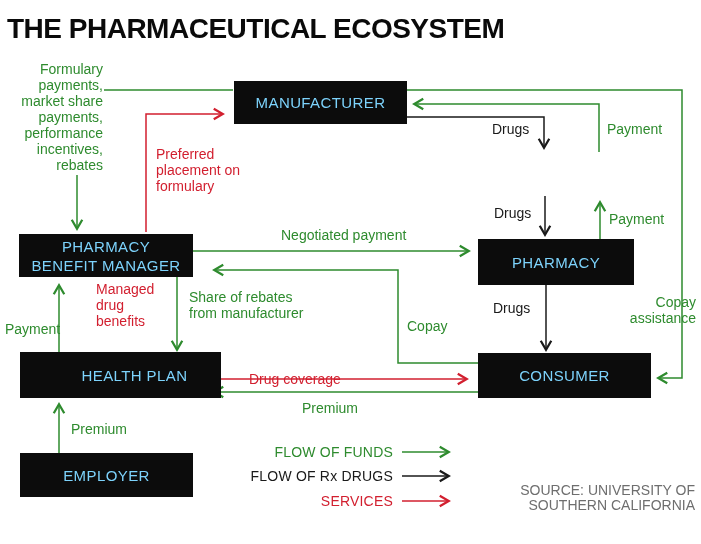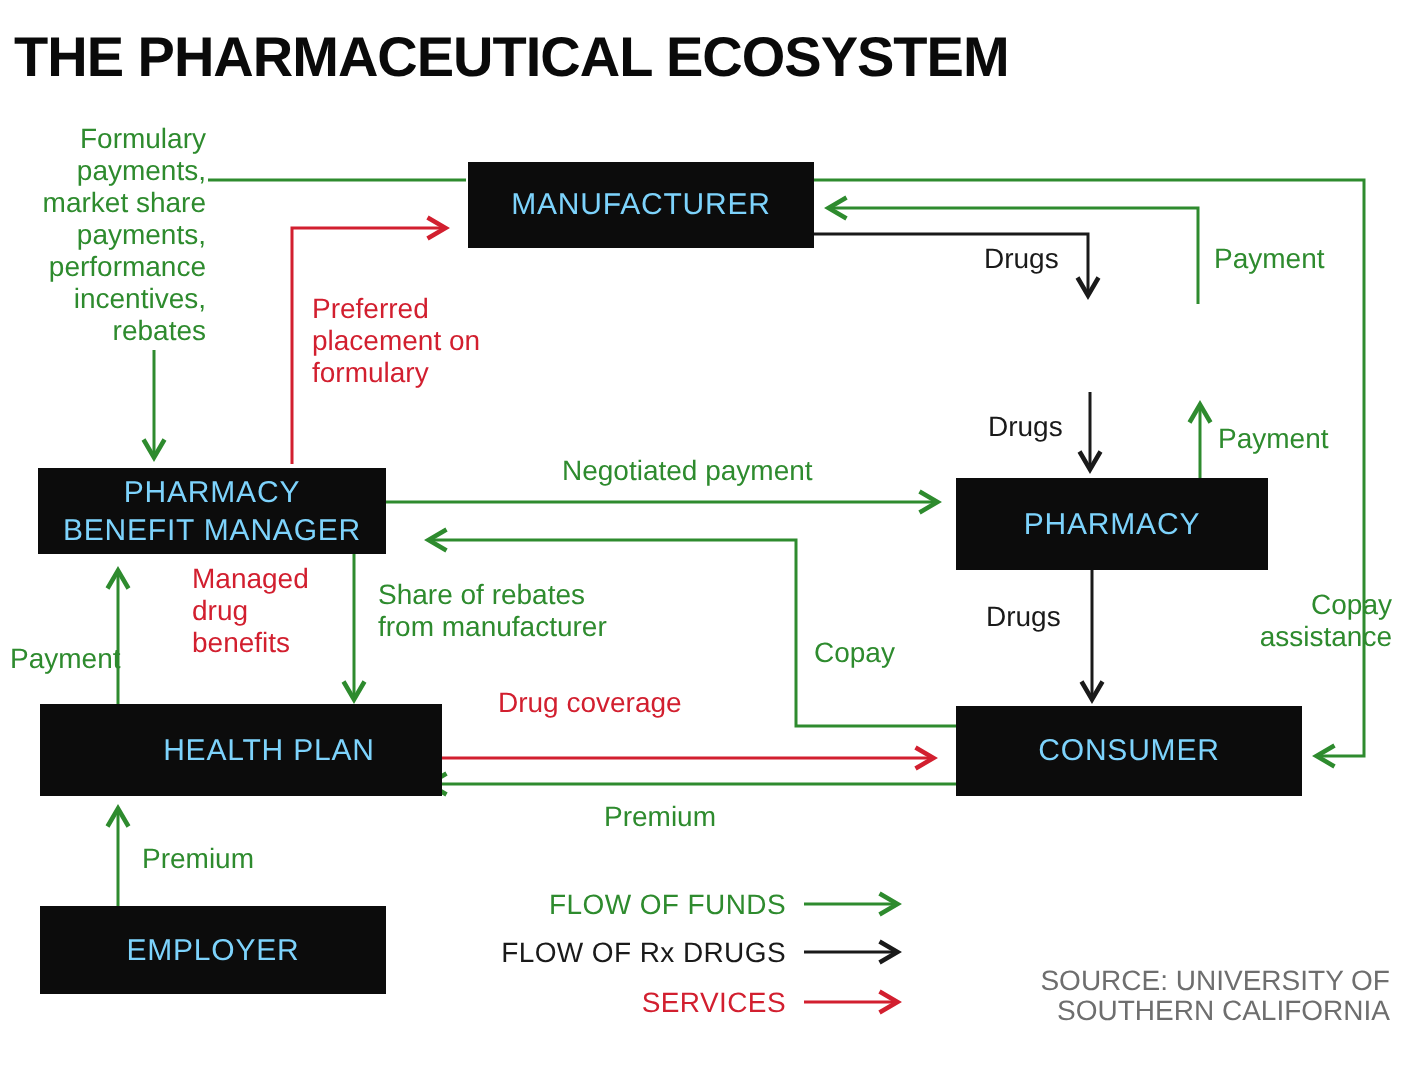--- a/index.html
+++ b/index.html
@@ -77,21 +77,21 @@
   <div class="lbl green" style="left:607px;top:121px;">Payment</div>
   <div class="lbl black" style="left:494px;top:205px;">Drugs</div>
   <div class="lbl green" style="left:609px;top:211px;">Payment</div>
   <div class="lbl green" style="left:281px;top:227px;">Negotiated payment</div>
   <div class="lbl red" style="left:96px;top:281px;width:72px;">Managed drug benefits</div>
   <div class="lbl green" style="left:189px;top:289px;width:130px;">Share of rebates from manufacturer</div>
   <div class="lbl green" style="left:5px;top:321px;">Payment</div>
   <div class="lbl green" style="left:407px;top:318px;">Copay</div>
   <div class="lbl green ra" style="left:614px;top:294px;width:82px;">Copay assistance</div>
   <div class="lbl black" style="left:493px;top:300px;">Drugs</div>
-  <div class="lbl red" style="left:249px;top:343px;">Drug coverage</div>
+  <div class="lbl red" style="left:249px;top:371px;">Drug coverage</div>
   <div class="lbl green" style="left:302px;top:400px;">Premium</div>
   <div class="lbl green" style="left:71px;top:421px;">Premium</div>
 
   <div class="legend-item green" style="top:444px;">FLOW OF FUNDS</div>
   <div class="legend-item black" style="top:468px;">FLOW OF Rx DRUGS</div>
   <div class="legend-item red" style="top:493px;">SERVICES</div>
 
   <div class="source">
     <div>SOURCE: UNIVERSITY OF</div>
     <div>SOUTHERN CALIFORNIA</div>

